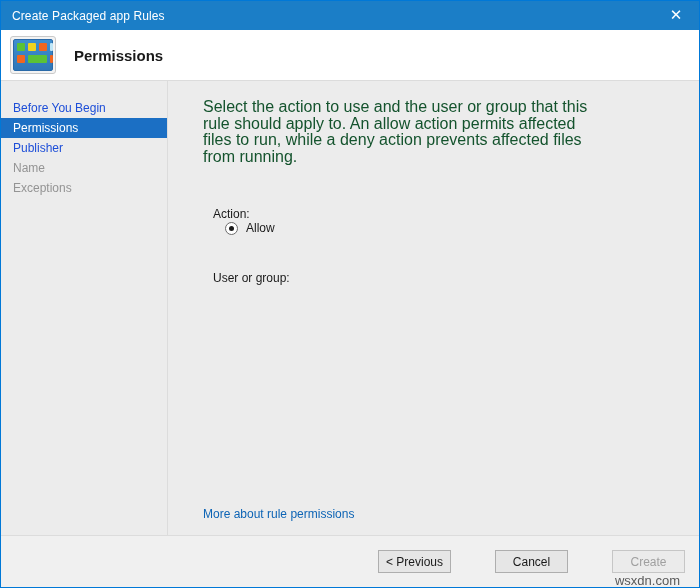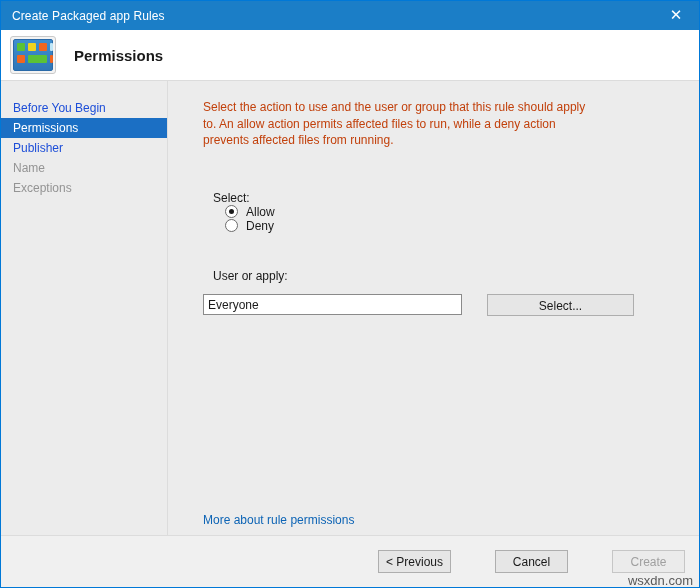--- a/index.html
+++ b/index.html
@@ -120,22 +120,22 @@
   }
 
   .content {
     flex: 1 1 auto;
     background: #ececec;
     position: relative;
     padding: 18px 0 0 0;
   }
 
   .intro {
-    font-size: 12px;
-    color: #c2410c;
+    font-size: 16px;
+    color: #14532d;
     line-height: 16.5px;
     margin: 0 0 0 35px;
     width: 396px;
   }
 
   .field-label {
     font-size: 12px;
     color: #1a1a1a;
     margin-left: 45px;
   }
@@ -198,21 +198,21 @@
   .select-btn {
     width: 147px;
     height: 22px;
     margin-left: 25px;
     line-height: 20px;
   }
 
   .link {
     position: absolute;
     left: 35px;
-    bottom: 8px;
+    bottom: 14px;
     font-size: 12px;
     color: #0d64b5;
     text-decoration: none;
   }
 
   
   .footer {
     height: 52px;
     flex: 0 0 auto;
     background: #f0f0f0;
@@ -234,21 +234,21 @@
     border: 2px solid #0f6cbd;
     line-height: 19px;
   }
   .footer .btn.disabled {
     color: #a0a0a0;
     background: #ebebeb;
     border-color: #c6c6c6;
   }
   .watermark {
     position: absolute;
-    right: 6px;
+    right: 19px;
     bottom: -1px;
     font-size: 13px;
     color: #595959;
     font-family: "Liberation Sans", sans-serif;
   }
 </style>
 </head>
 <body>
 
 <div class="dialog">
@@ -281,39 +281,31 @@
       <div class="nav-item">Publisher</div>
       <div class="nav-item disabled">Name</div>
       <div class="nav-item disabled">Exceptions</div>
     </div>
 
     <div class="content">
 
       <p class="intro">Select the action to use and the user or group that this rule should apply to. An allow action permits affected files to run, while a deny action prevents affected files from running.</p>
 
       <div class="action-block">
-        <div class="field-label">Select:</div>
+        <div class="field-label">Action:</div>
 
         <div class="radio-row">
           <span class="radio checked"></span>
           <span>Allow</span>
         </div>
 
-        <div class="radio-row">
-          <span class="radio"></span>
-          <span>Deny</span>
-        </div>
       </div>
 
       <div class="usergroup-block">
-        <div class="field-label">User or apply:</div>
-        <div class="input-row">
-          <input class="text-input" type="text" value="Everyone" style="">
-          <button class="btn select-btn">Select...</button>
-        </div>
+        <div class="field-label">User or group:</div>
       </div>
 
       <a class="link" href="#">More about rule permissions</a>
     </div>
   </div>
 
   <div class="footer">
     <button class="btn">&lt; Previous</button>
     <button class="btn">Cancel</button>
     <button class="btn disabled">Create</button>

